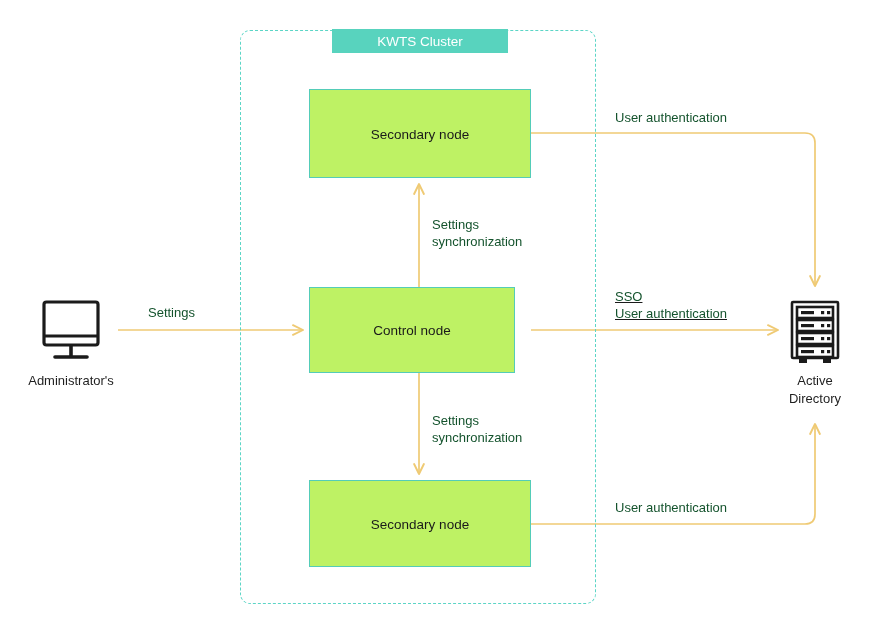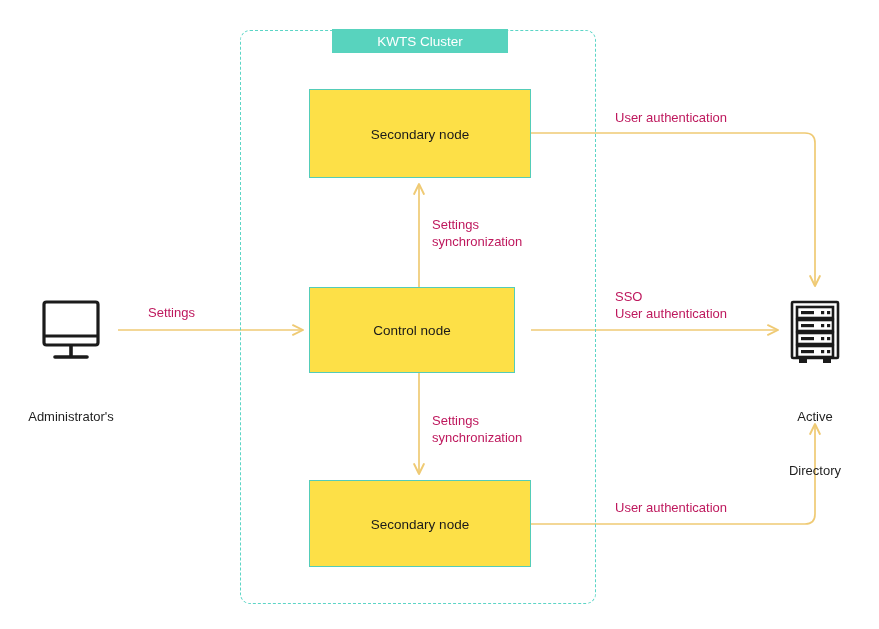--- a/index.html
+++ b/index.html
@@ -36,42 +36,41 @@
   }
   .node-label {
     font-size: 13.5px;
     color: #1a1a1a;
     text-align: center;
     width: 100%;
     left: 0;
   }
   .edge-label {
     font-size: 13px;
-    color: #be185d;
+    color: #14532d;
   }
   .icon-caption {
     font-size: 13px;
     color: #1f1f1f;
     text-align: center;
     line-height: 18px;
-    margin-top: 36px;
   }
   .cluster-tag-label {
     position: absolute;
     left: 0;
     width: 100%;
     text-align: center;
     color: #ffffff;
     font-size: 13.5px;
     top: 5px;
   }
   .node-box {
     position: absolute;
     box-sizing: border-box;
-    background: #fde047;
+    background: #bef264;
     border: 1.6px solid #54ccb8;
   }
   .node-box .node-label {
     position: absolute;
     top: 50%;
     transform: translateY(-50%);
   }
   .cluster-tag {
     position: absolute;
     background: #58d3be;
@@ -179,21 +178,21 @@
     <div class="txt edge-label" style="position:relative; left:0; top:0;">synchronization</div>
   </div>
 
   <div style="position:absolute; left:432px; top:412px;">
     <div class="txt edge-label" style="position:relative; left:0; top:0;">Settings</div>
     <div class="txt edge-label" style="position:relative; left:0; top:0;">synchronization</div>
   </div>
 
   <div class="txt edge-label" style="left:615px; top:109px;">User authentication</div>
 
-  <div style="position:absolute; left:615px; top:288px;">
+  <div style="position:absolute; left:615px; top:288px;text-decoration:underline;">
     <div class="txt edge-label" style="position:relative; left:0; top:0;">SSO</div>
     <div class="txt edge-label" style="position:relative; left:0; top:0;">User authentication</div>
   </div>
 
   <div class="txt edge-label" style="left:615px; top:499px;">User authentication</div>
 
   <div style="position:absolute; left:1px; top:372px; width:140px;">
     <div class="txt icon-caption" style="position:relative; left:0; top:0; width:100%;">Administrator's</div>
   </div>
 

